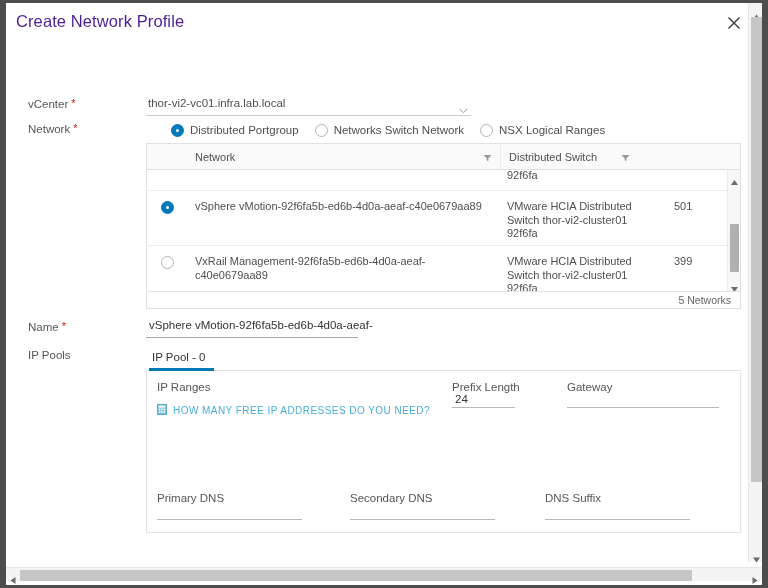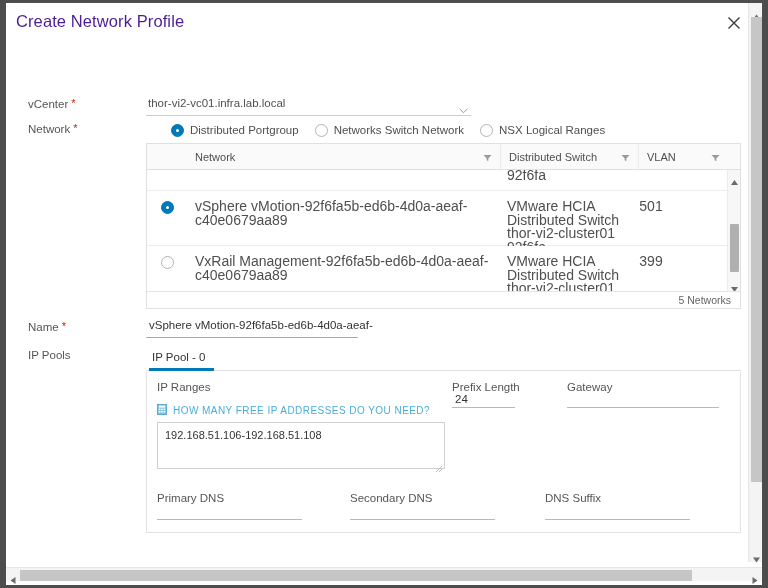--- a/index.html
+++ b/index.html
@@ -189,28 +189,28 @@
     height: 122px;
     overflow: hidden;
   }
   .trow {
     position: relative;
     border-bottom: 1px solid #ededed;
     background: #fff;
   }
   .trow .cell {
     position: absolute;
-    font-size: 14px;
+    font-size: 11px;
     color: #4f4f4f;
     line-height: 13.5px;
   }
   .cell-radio { left: 14px; top: 10px; }
   .cell-net   { left: 48px; top: 9px; width: 300px; }
   .cell-dsw   { left: 360px; top: 9px; width: 125px; }
-  .cell-vlan  { left: 474px; top: 9px; width: 60px; text-align: center; }
+  .cell-vlan  { left: 527px; top: 9px; width: 60px; }
 
   .row-partial { height: 21px; }
   .row-partial .cell-dsw { top: -1px; }
   .row-main    { height: 55px; }
   .row-last    { height: 46px; border-bottom: none; }
 
   .rb {
     width: 13px; height: 13px;
     border-radius: 50%;
     border: 1px solid #b3b3b3;
@@ -485,28 +485,20 @@
             </span>
           </div>
           <div class="th th-dswitch">
             <span>Distributed Switch</span>
             <span class="filter">
               <svg width="9" height="8" viewBox="0 0 9 8">
                   <path d="M0.5 1 L8.5 1 L5.3 4.4 L5.3 7.2 L3.7 6.2 L3.7 4.4 Z" fill="#9a9a9a"></path>
                 </svg>
             </span>
           </div>
-          <div class="th th-vlan">
-            <span>VLAN</span>
-            <span class="filter">
-              <svg width="9" height="8" viewBox="0 0 9 8">
-                  <path d="M0.5 1 L8.5 1 L5.3 4.4 L5.3 7.2 L3.7 6.2 L3.7 4.4 Z" fill="#9a9a9a"></path>
-                </svg>
-            </span>
-          </div>
         </div>
 
         <div class="tbody">
           <div class="trow row-partial">
             <span class="cell cell-dsw">92f6fa</span>
           </div>
 
           <div class="trow row-main">
             <span class="cell cell-radio">
                 <span class="rb on"></span>
@@ -572,28 +564,20 @@
               <rect x="4.2" y="4.6" width="1.6" height="1.5" fill="#ffffff"></rect>
               <rect x="6.6" y="4.6" width="1.6" height="1.5" fill="#ffffff"></rect>
               <rect x="1.8" y="7" width="1.6" height="1.5" fill="#ffffff"></rect>
               <rect x="4.2" y="7" width="1.6" height="1.5" fill="#ffffff"></rect>
               <rect x="6.6" y="7" width="1.6" height="1.5" fill="#ffffff"></rect>
             </svg>
           </span>
           <span class="txt">HOW MANY FREE IP ADDRESSES DO YOU NEED?</span>
         </div>
 
-        <div class="ip-textarea">
-          <span class="val">192.168.51.106-192.168.51.108</span>
-          <span class="grip">
-            <svg width="8" height="8" viewBox="0 0 8 8">
-                <path d="M7 1 L1 7 M7 4 L4 7" stroke="#b5b5b5" stroke-width="0.9" fill="none"></path>
-              </svg>
-          </span>
-        </div>
 
         <span class="fld-label" style="left:305px; top:9px;">Prefix Length</span>
         <div class="uline" style="left:305px; top:35px; width:63px;">
           <span class="val">24</span>
         </div>
 
         <span class="fld-label" style="left:420px; top:9px;">Gateway</span>
         <div class="uline" style="left:420px; top:35px; width:152px;">
           <span class="val"></span>
         </div>

